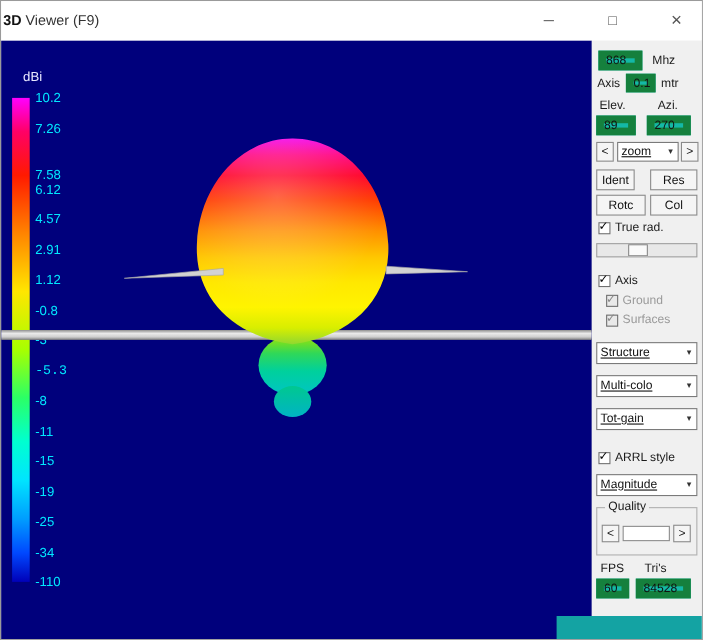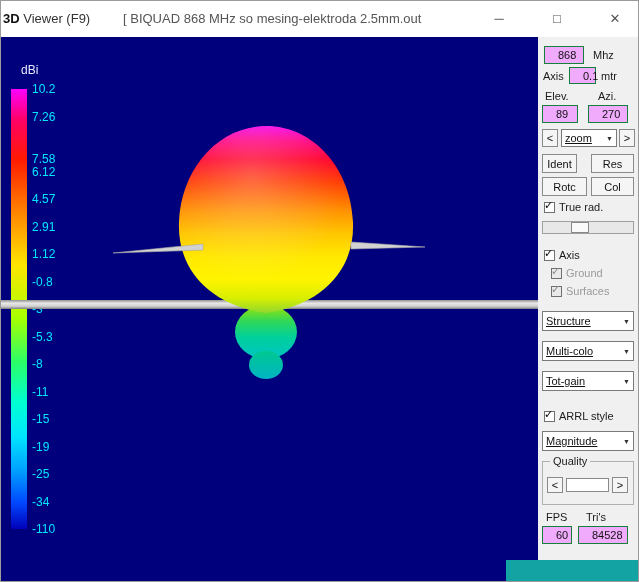--- a/index.html
+++ b/index.html
@@ -25,22 +25,22 @@
   .legend-unit { position:absolute; left:20px; top:26px; font-size:12px; color:#e8e8ff; z-index:0; }
   #colorbar { position:absolute; left:10px; top:52px; width:16px; height:440px; z-index:0; }
   #legend-ticks { position:absolute; left:31px; top:52px; width:42px; height:440px; z-index:0; }
   #legend-ticks .tick { position:absolute; left:0; transform:translateY(-50%); font-size:12px; color:#00e8ff; white-space:nowrap; }
   .ground-bar { position:absolute; left:0; top:263px; width:537px; height:9px; z-index:1;
     background:linear-gradient(to bottom,#8f8f8f,#e9e9e9 35%,#cfcfcf 70%,#7d7d7d); }
   .pattern { position:absolute; left:0; top:0; width:537px; height:546px; z-index:2; pointer-events:none; }
   
   .panel { position:absolute; left:537px; top:36px; width:102px; height:546px; background:#f0f0f0; font-size:11px; color:#1a1a1a; }
   .panel .lbl { position:absolute; font-size:11px; color:#1a1a1a; white-space:nowrap; }
-  .tbox { position:absolute; background:#f0abfc; border:1px solid #15803d; font-size:11px; color:#111;
-          display:flex; align-items:center; padding-left:13px; }
+  .tbox { position:absolute; background:#14b8a6; border:7px solid #15803d; font-size:11px; color:#111;
+          display:flex; align-items:center; padding-left:0; }
   .pbtn { position:absolute; background:#f5f5f5; border:1px solid #8a8a8a; font-size:11px; color:#111;
           display:flex; align-items:center; justify-content:center; cursor:pointer; }
   .combo { position:absolute; background:#fff; border:1px solid #7a7a7a; font-size:11px; color:#111;
            display:flex; align-items:center; cursor:pointer; overflow:hidden; }
   .combo .ctext { flex:1; padding-left:3px; white-space:nowrap; overflow:hidden;text-decoration:underline; }
   .combo .carrow { width:13px; text-align:center; font-size:7px; color:#333; flex:none; }
   .cbrow { position:absolute; display:flex; align-items:center; cursor:pointer; }
   .cb { width:11px; height:11px; background:#fff; border:1px solid #707070; position:relative; flex:none; }
   .cb .ck { position:absolute; left:-1px; top:-4px; font-size:11px; color:#000; }
   .cbrow .cblbl { margin-left:4px; font-size:11px; color:#1a1a1a; white-space:nowrap; }
@@ -55,40 +55,39 @@
   
   .teal-block { position:absolute; left:505px; top:559px; width:134px; height:23px; background:#14a3a3; }
 </style>
 </head>
 <body>
 
 <div id="window">
 
   <div class="titlebar">
     <span class="t-app"><b>3D</b> <span class="t-rest">Viewer (F9)</span></span>
-    <span class="t-doc">[ BIQUAD 868 MHz so mesing-elektroda 2.5mm.out</span>
     <span class="win-btn win-min">─</span>
     <span class="win-btn win-max">□</span>
     <span class="win-btn win-close">✕</span>
   </div>
 
   <div class="viewport">
     <div class="legend-unit">dBi</div>
     <div id="colorbar" style="background: linear-gradient(rgb(255, 0, 255) 0%, rgb(255, 0, 102) 7%, rgb(255, 26, 0) 16%, rgb(255, 132, 0) 28%, rgb(255, 230, 0) 40%, rgb(168, 255, 0) 52%, rgb(43, 255, 102) 62%, rgb(0, 255, 208) 71%, rgb(0, 228, 255) 79%, rgb(0, 157, 255) 87%, rgb(0, 72, 255) 94%, rgb(0, 0, 184) 100%);"></div>
     <div id="legend-ticks">
         <div class="tick" style="top: 0px;">10.2</div>
         <div class="tick" style="top: 27.5px;">7.26</div>
         <div class="tick" style="top: 70px;">7.58</div>
         <div class="tick" style="top: 82.5px;">6.12</div>
         <div class="tick" style="top: 110px;">4.57</div>
         <div class="tick" style="top: 137.5px;">2.91</div>
         <div class="tick" style="top: 165px;">1.12</div>
         <div class="tick" style="top: 192.5px;">-0.8</div>
         <div class="tick" style="top: 220px;">-3</div>
-        <div class="tick" style="top: 247.5px;">-5.3</div>
+        <div class="tick" style="top: 247.5px; font-family: Liberation Mono, monospace;">-5.3</div>
         <div class="tick" style="top: 275px;">-8</div>
         <div class="tick" style="top: 302.5px;">-11</div>
         <div class="tick" style="top: 330px;">-15</div>
         <div class="tick" style="top: 357.5px;">-19</div>
         <div class="tick" style="top: 385px;">-25</div>
         <div class="tick" style="top: 412.5px;">-34</div>
         <div class="tick" style="top: 440px;">-110</div>
       </div>
 
     <svg class="pattern" viewBox="0 0 537 546" width="537" height="546">

